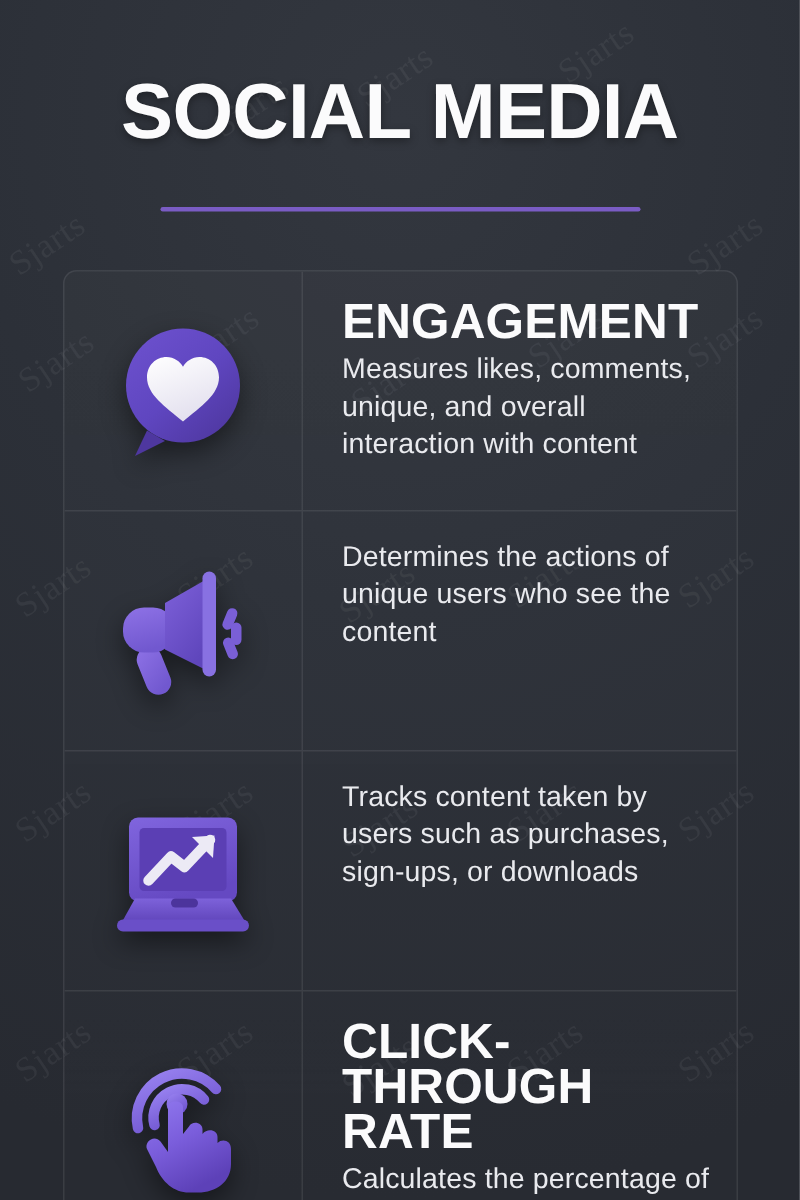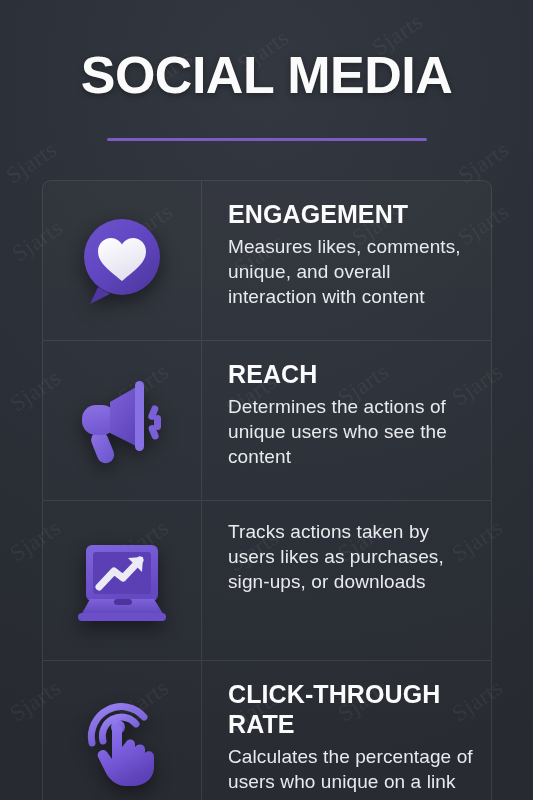--- a/index.html
+++ b/index.html
@@ -100,21 +100,21 @@
   }
   .cell-text {
     flex: 1 1 auto;
     padding: 18px 10px 14px 26px;
     box-sizing: border-box;
   }
 
   .metric-title {
     color: #fbfbfc;
     font-weight: bold;
-    font-size: 25px;
+    font-size: 33px;
     line-height: 30px;
     letter-spacing: 0.1px;
     text-transform: uppercase;
     margin: 0 0 5px 0;
   }
   .metric-desc {
     color: #e9eaee;
     font-size: 19px;
     line-height: 25px;
     margin: 0;
@@ -213,21 +213,20 @@
           <path d="M40 33 L68 17 L68 78 L40 64 Z" fill="url(#megB)"></path>
           <rect x="65" y="12" width="9" height="70" rx="4.5" fill="#8871e2"></rect>
           <g fill="#7a5fd6">
             <rect x="80" y="36" width="7" height="15" rx="3.5" transform="rotate(22 83 43)"></rect>
             <rect x="84" y="46" width="7" height="15" rx="3.5" transform="rotate(0 87 53)"></rect>
             <rect x="80" y="56" width="7" height="15" rx="3.5" transform="rotate(-22 83 63)"></rect>
           </g>
         </svg>
       </div>
       <div class="cell-text">
-        <div class="metric-title">REACH</div>
         <div class="metric-desc">Determines the actions of unique users who see the content</div>
       </div>
     </div>
 
     <div class="row">
       <div class="cell-icon">
         <svg class="icon-wrap" viewBox="0 0 104 104">
           <defs>
             <linearGradient id="lapFrame" x1="0" y1="0" x2="0.4" y2="1">
               <stop offset="0" stop-color="#8065de"></stop>
@@ -241,21 +240,21 @@
           <rect x="16" y="16" width="72" height="56" rx="6" fill="url(#lapFrame)"></rect>
           <rect x="23" y="23" width="58" height="42" rx="3" fill="#5b3fb4"></rect>
           <path d="M29 58 L44 42 L53 49 L70 31" stroke="#eceaf5" stroke-width="7" fill="none" stroke-linecap="round" stroke-linejoin="round"></path>
           <path d="M58 29 L73 28 L72 43 Z" fill="#eceaf5"></path>
           <path d="M10 88 L20 70 L84 70 L95 88 Z" fill="url(#lapBase)"></path>
           <rect x="8" y="84" width="88" height="8" rx="4" fill="#6a4fc8"></rect>
           <rect x="44" y="70" width="18" height="6" rx="3" fill="#4c349c"></rect>
         </svg>
       </div>
       <div class="cell-text">
-        <div class="metric-desc">Tracks actions taken by users likes as purchases, sign-ups, or downloads</div>
+        <div class="metric-desc">Tracks content taken by users such as purchases, sign-ups, or downloads</div>
       </div>
     </div>
 
     <div class="row">
       <div class="cell-icon">
         <svg class="icon-wrap" viewBox="0 0 104 104">
           <defs>
             <linearGradient id="handGrad" x1="0" y1="0" x2="0.5" y2="1">
               <stop offset="0" stop-color="#9179ef"></stop>
               <stop offset="0.5" stop-color="#7a5ddb"></stop>

